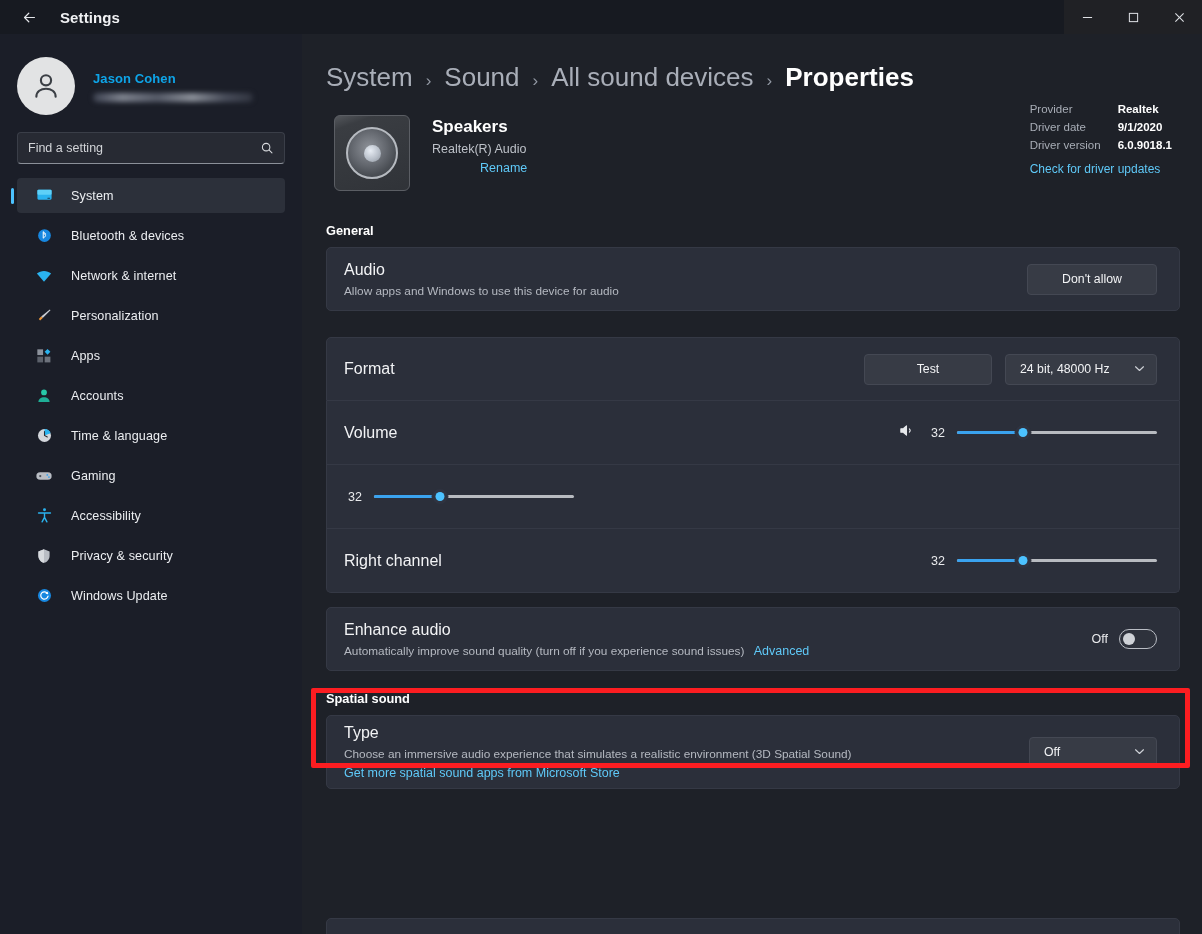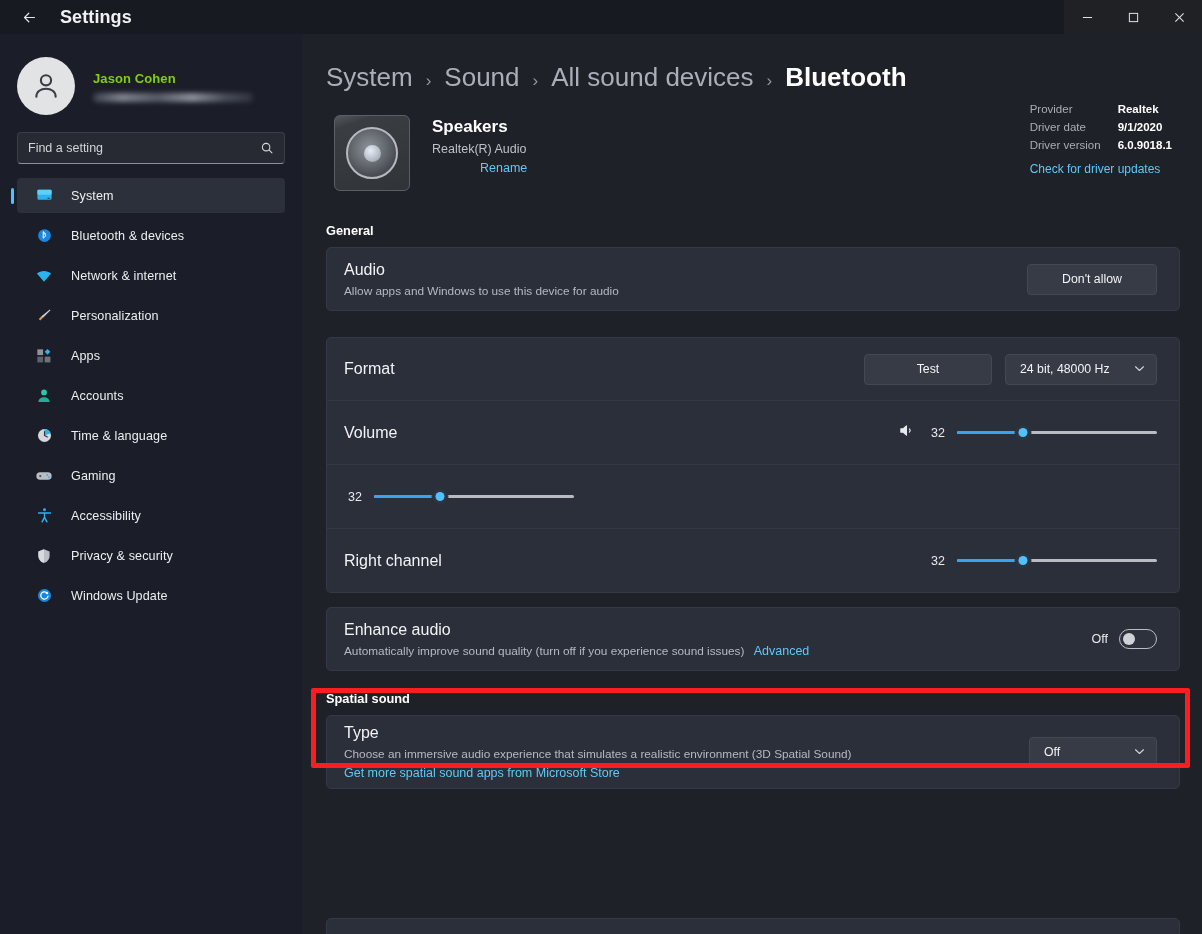--- a/index.html
+++ b/index.html
@@ -40,21 +40,21 @@
     flex: 1;
   }
   .back-btn {
     width: 34px; height: 26px;
     display: flex; align-items: center; justify-content: center;
     color: #e4e6ea;
     border-radius: 4px;
     cursor: pointer;
   }
   .tb-title {
-    font-size: 18px;
+    font-size: 15px;
     color: #f0f1f3;
     font-weight: 600;
     margin-left: 14px;
     letter-spacing: .1px;
   }
   .win-controls { display: flex; height: 34px; }
   .win-btn {
     width: 46px; height: 34px;
     display: flex; align-items: center; justify-content: center;
     color: #dfe1e5;
@@ -82,21 +82,21 @@
     border-radius: 50%;
     background: #e2e3e4;
     display: flex; align-items: center; justify-content: center;
     flex: 0 0 auto;
     cursor: pointer;
   }
   .profile-text { margin-left: 18px; }
   .profile-name {
     font-size: 13px;
     font-weight: 700;
-    color: #84cc16;
+    color: #0ea5e9;
     letter-spacing: .1px;
   }
   .profile-email {
     margin-top: 7px;
     width: 160px; height: 9px;
     border-radius: 5px;
     background: linear-gradient(90deg,#3c4150 0%,#7e838e 18%,#565b68 40%,#8b9099 62%,#4a4f5c 82%,#30343f 100%);
     filter: blur(2.4px);
   }
 
@@ -604,21 +604,21 @@
 
   <div class="content">
 
     <div class="breadcrumb">
       <span class="bc-item">System</span>
       <span class="bc-sep">›</span>
       <span class="bc-item">Sound</span>
       <span class="bc-sep">›</span>
       <span class="bc-item">All sound devices</span>
       <span class="bc-sep">›</span>
-      <span class="bc-item current">Bluetooth</span>
+      <span class="bc-item current">Properties</span>
     </div>
 
     <div class="device">
       <div class="device-icon">
         <div class="spk-outer">
           <div class="spk-inner"></div>
         </div>
       </div>
       <div class="device-text">
         <div class="device-name">Speakers</div>

